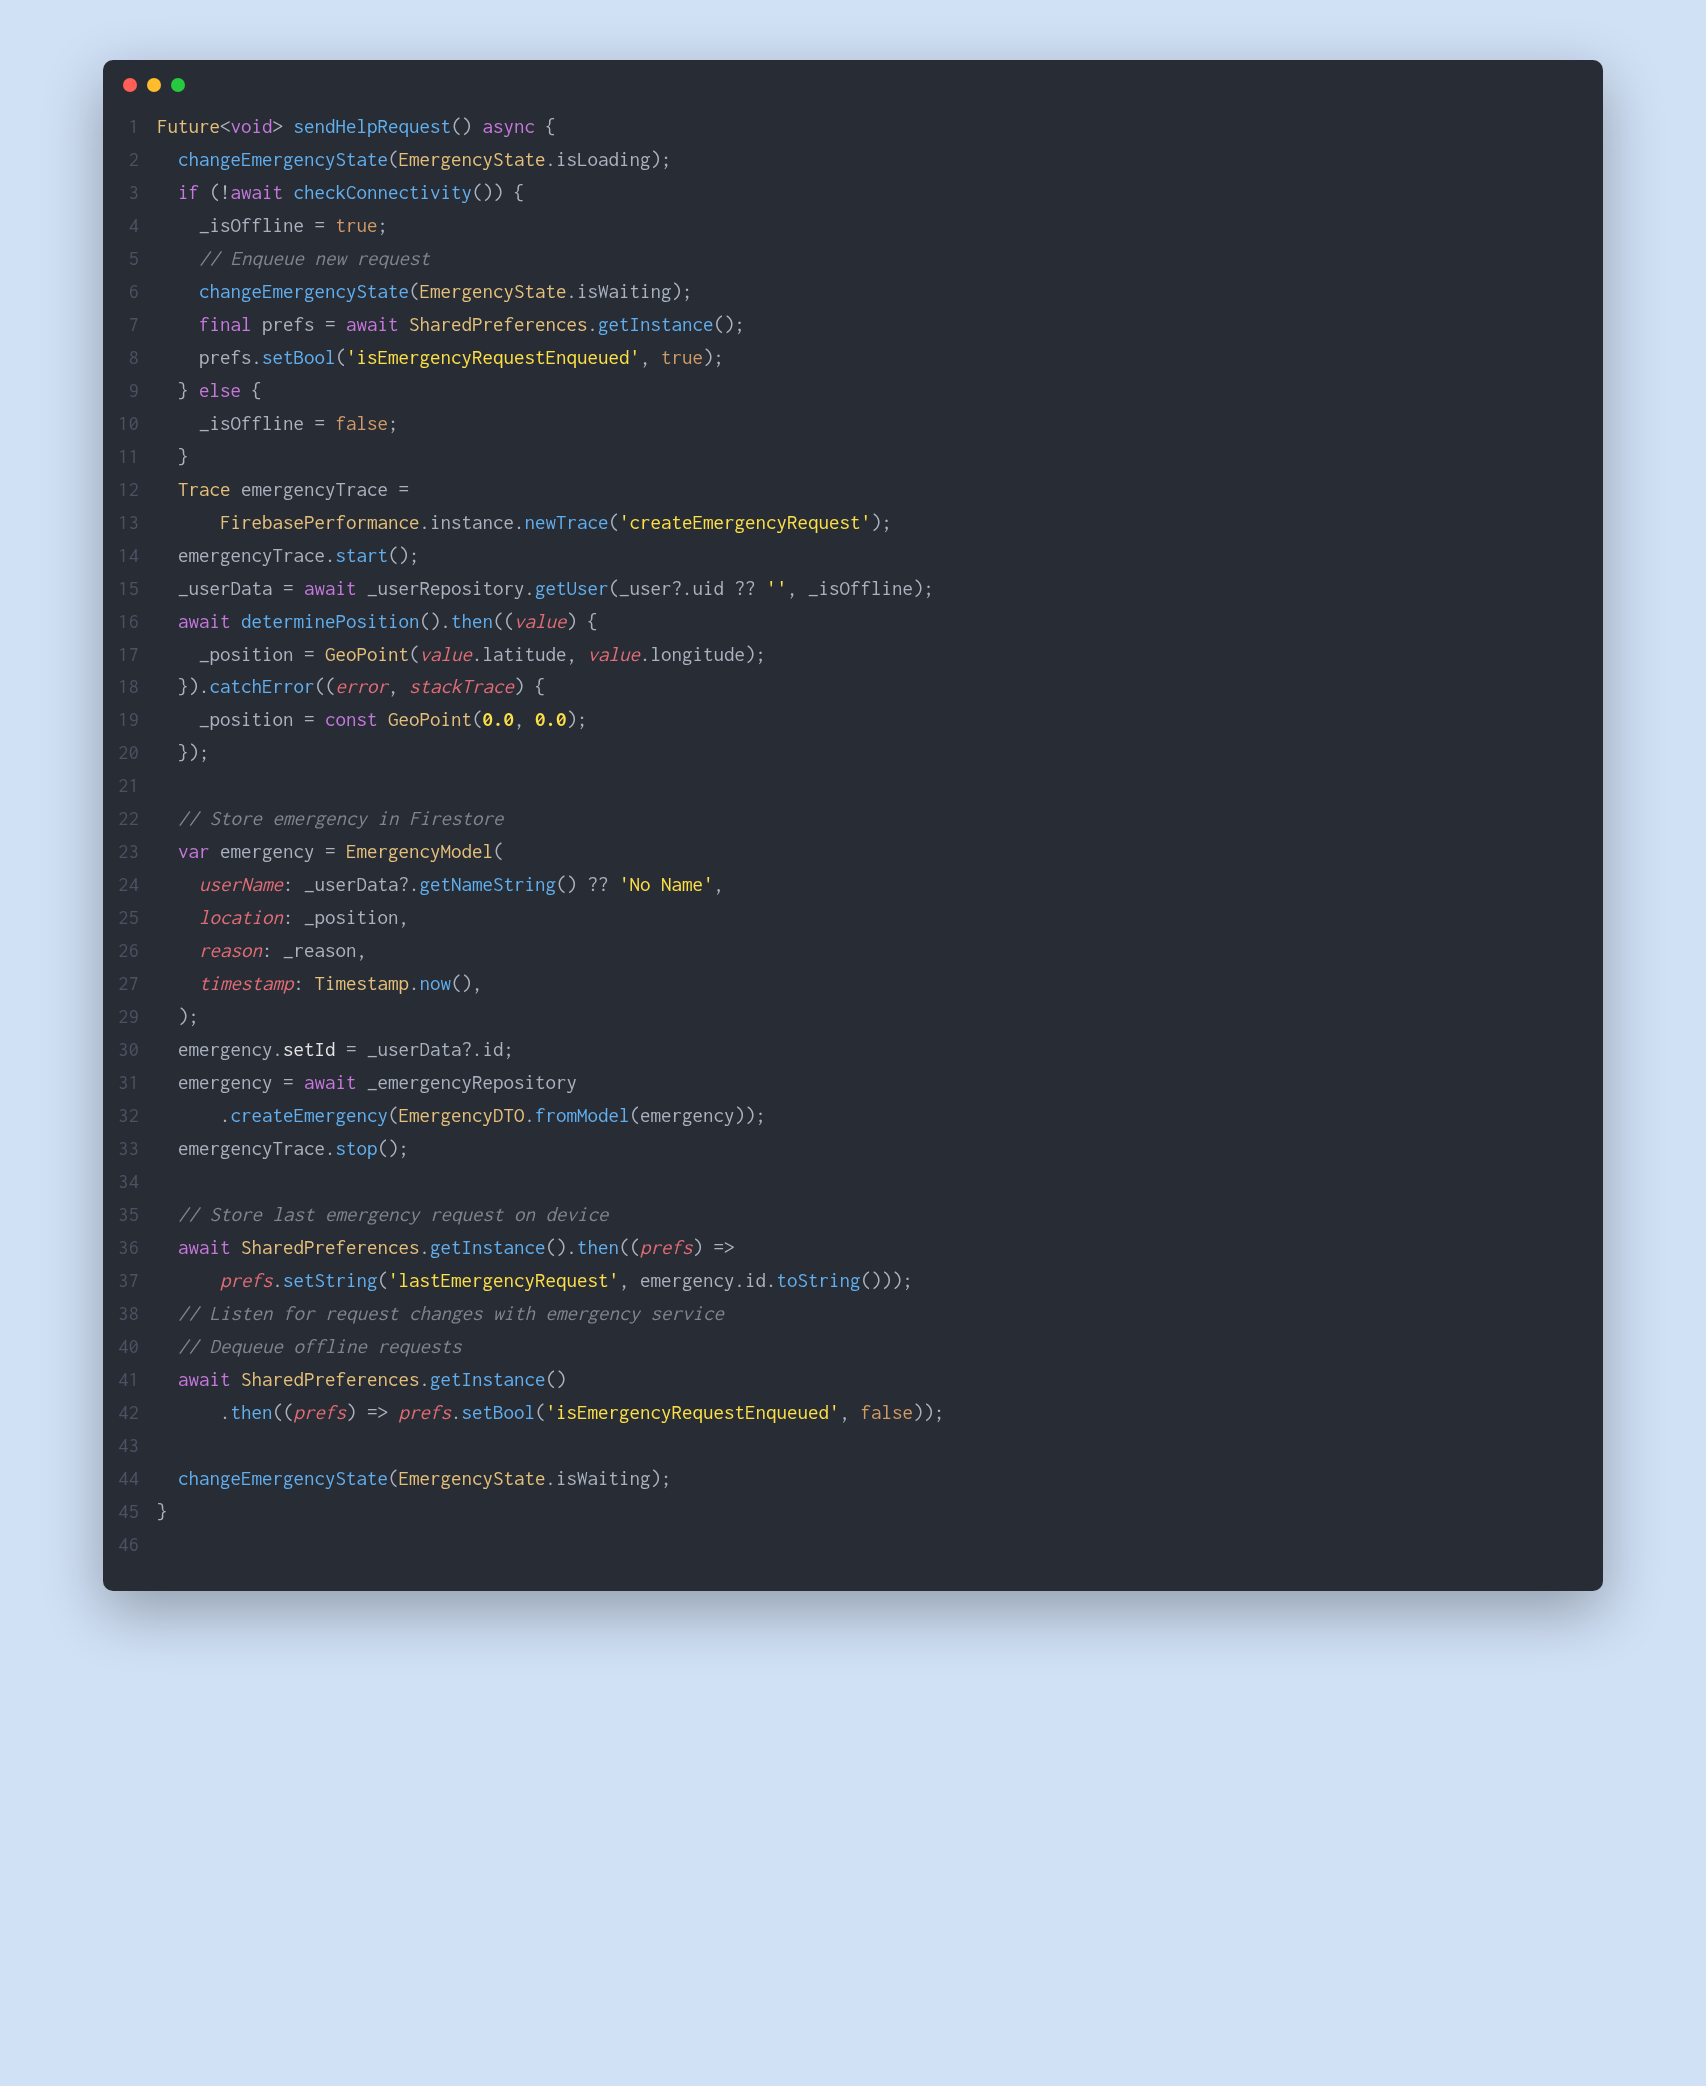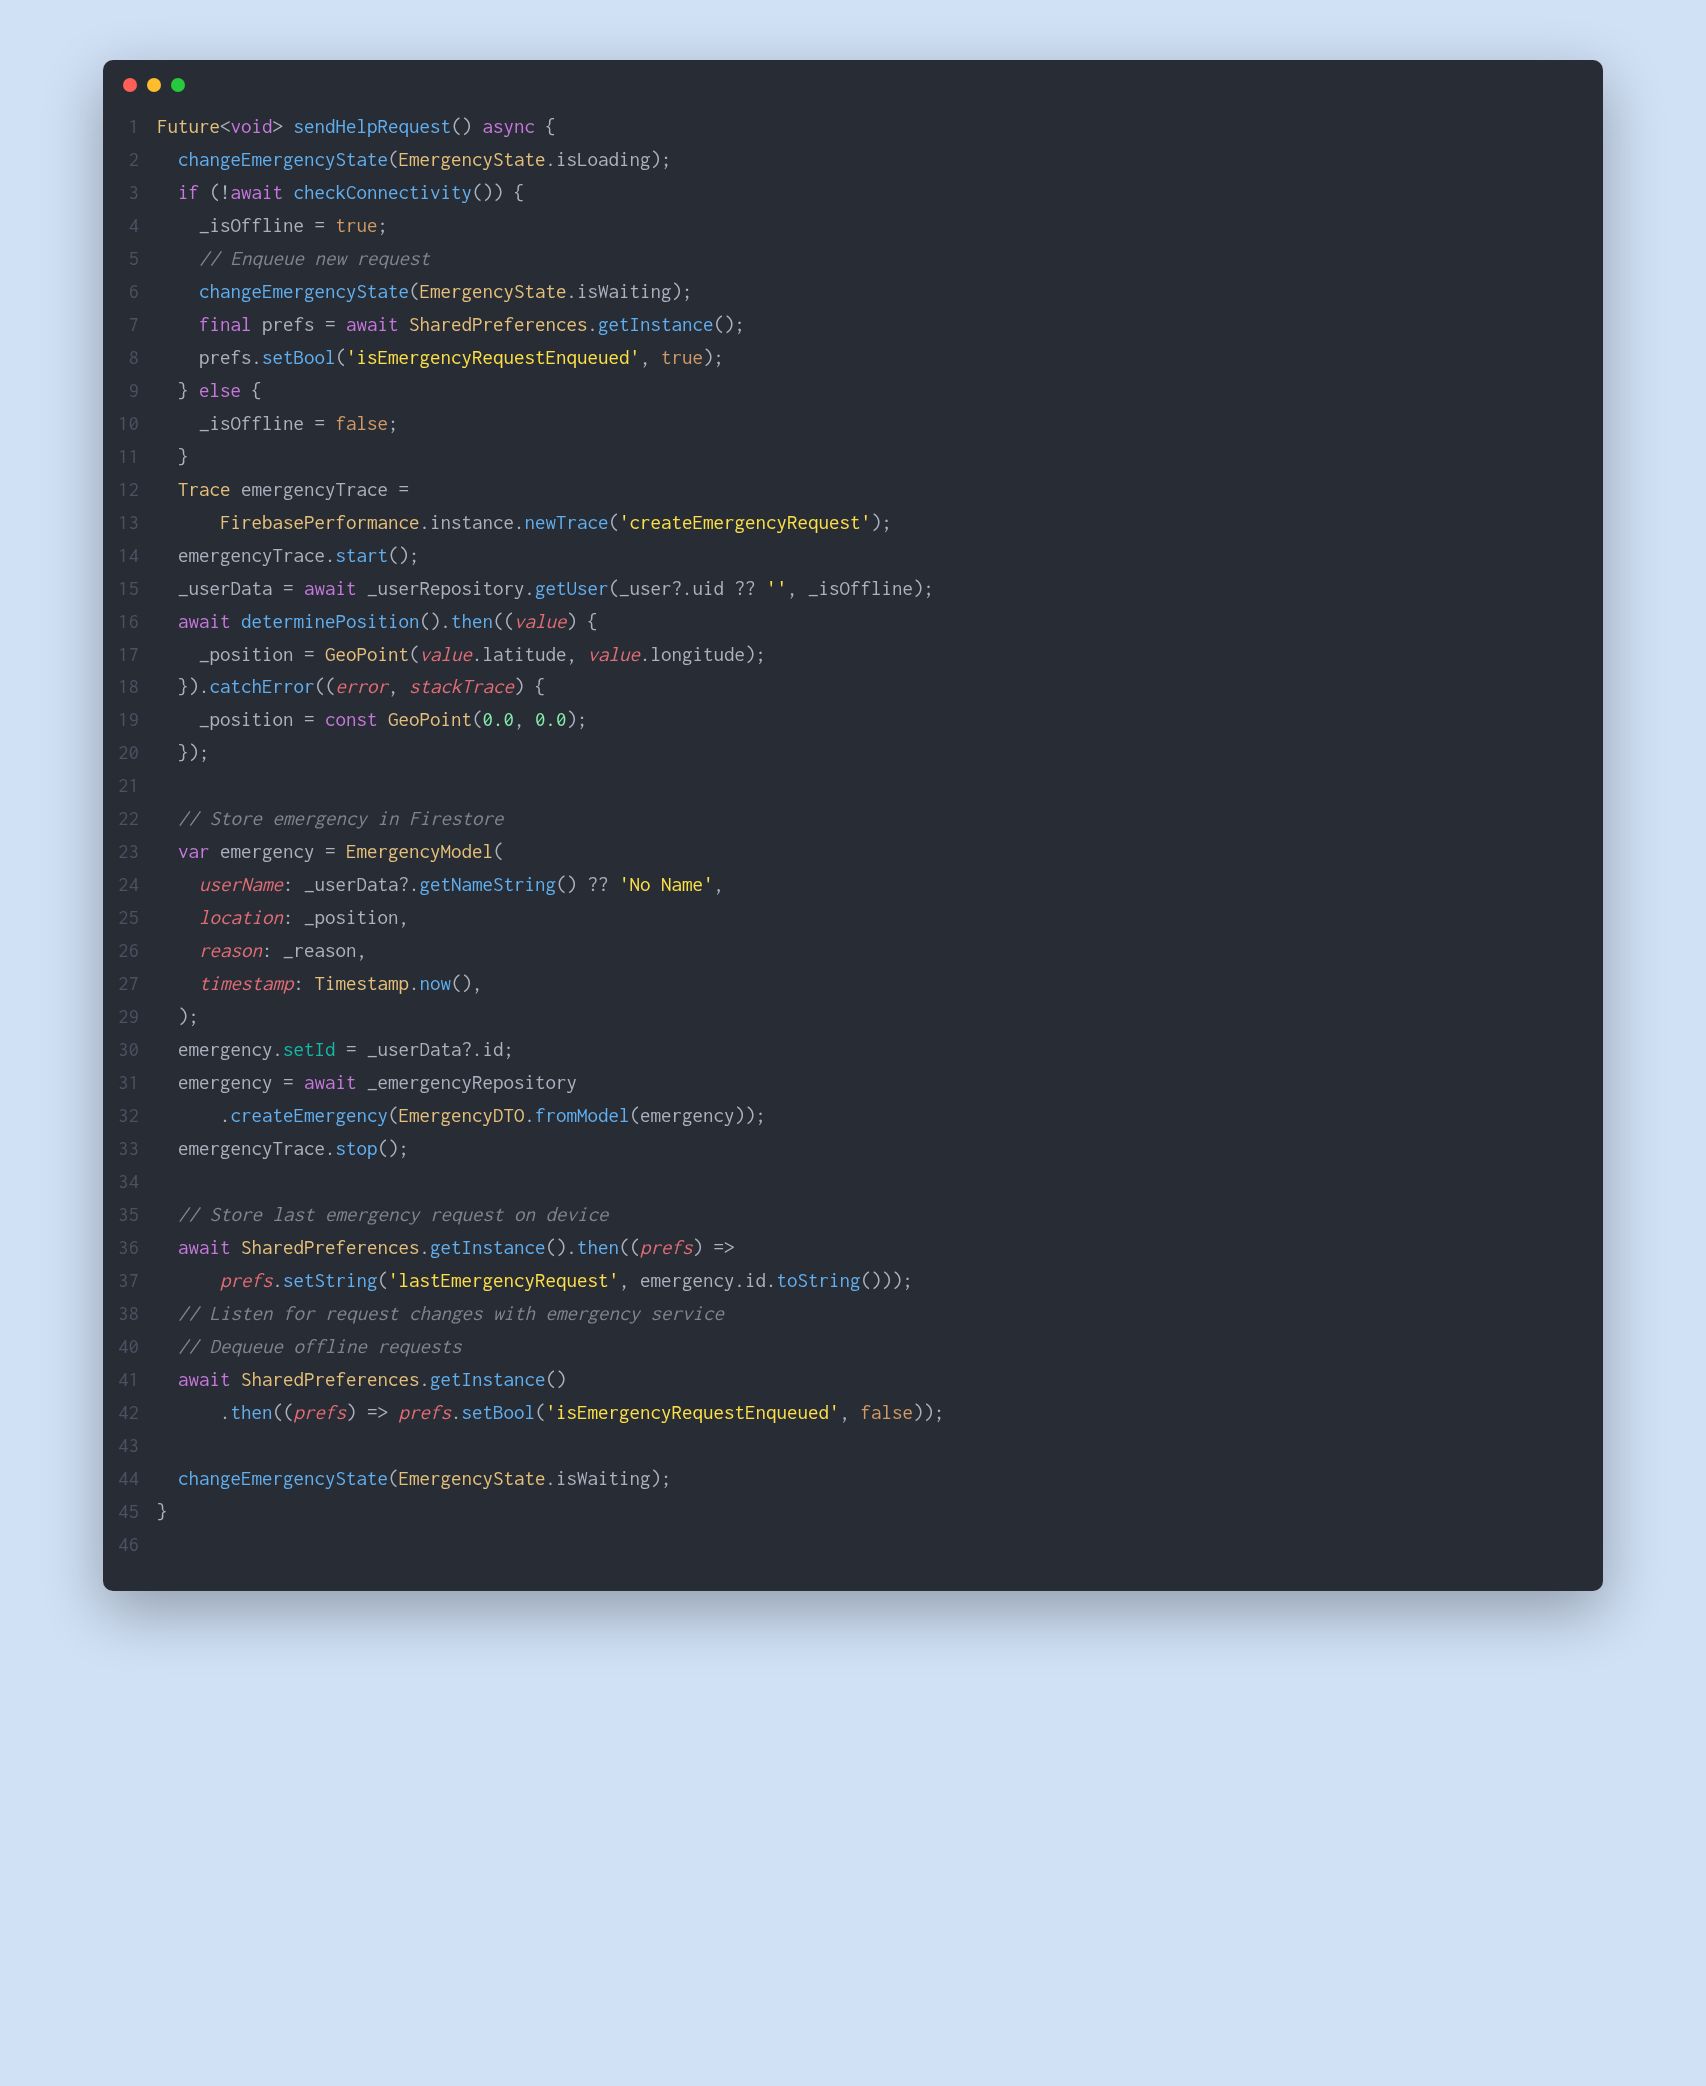--- a/index.html
+++ b/index.html
@@ -48,26 +48,26 @@
     width: 44px;
     flex-shrink: 0;
     padding-right: 18px;
     user-select: none;
   }
   .code { color: #abb2bf; }
   .kw { color: #c678dd; }
   .type { color: #e5c07b; text-align: right; }
   .fn { color: #61afef; }
   .str { color: #fde047; text-align: center; }
-  .num { color: #86efac; }
+  .num { color: #fde047; font-weight: bold; }
   .bool { color: #d19a66; }
   .comment { color: #7f848e; font-style: italic; }
   .param { color: #e06c75; font-style: italic; text-align: center; }
   .named { color: #e06c75; font-style: italic; }
-  .prop { color: #14b8a6; }
+  .prop { color: #e5e5e5; }
   .op { color: #abb2bf; }
   .punct { color: #abb2bf; }
   .ident { color: #abb2bf; }
 </style>
 </head>
 <body>
 
 <div class="window">
   <div class="titlebar">
     <div class="traffic-light red"></div>

